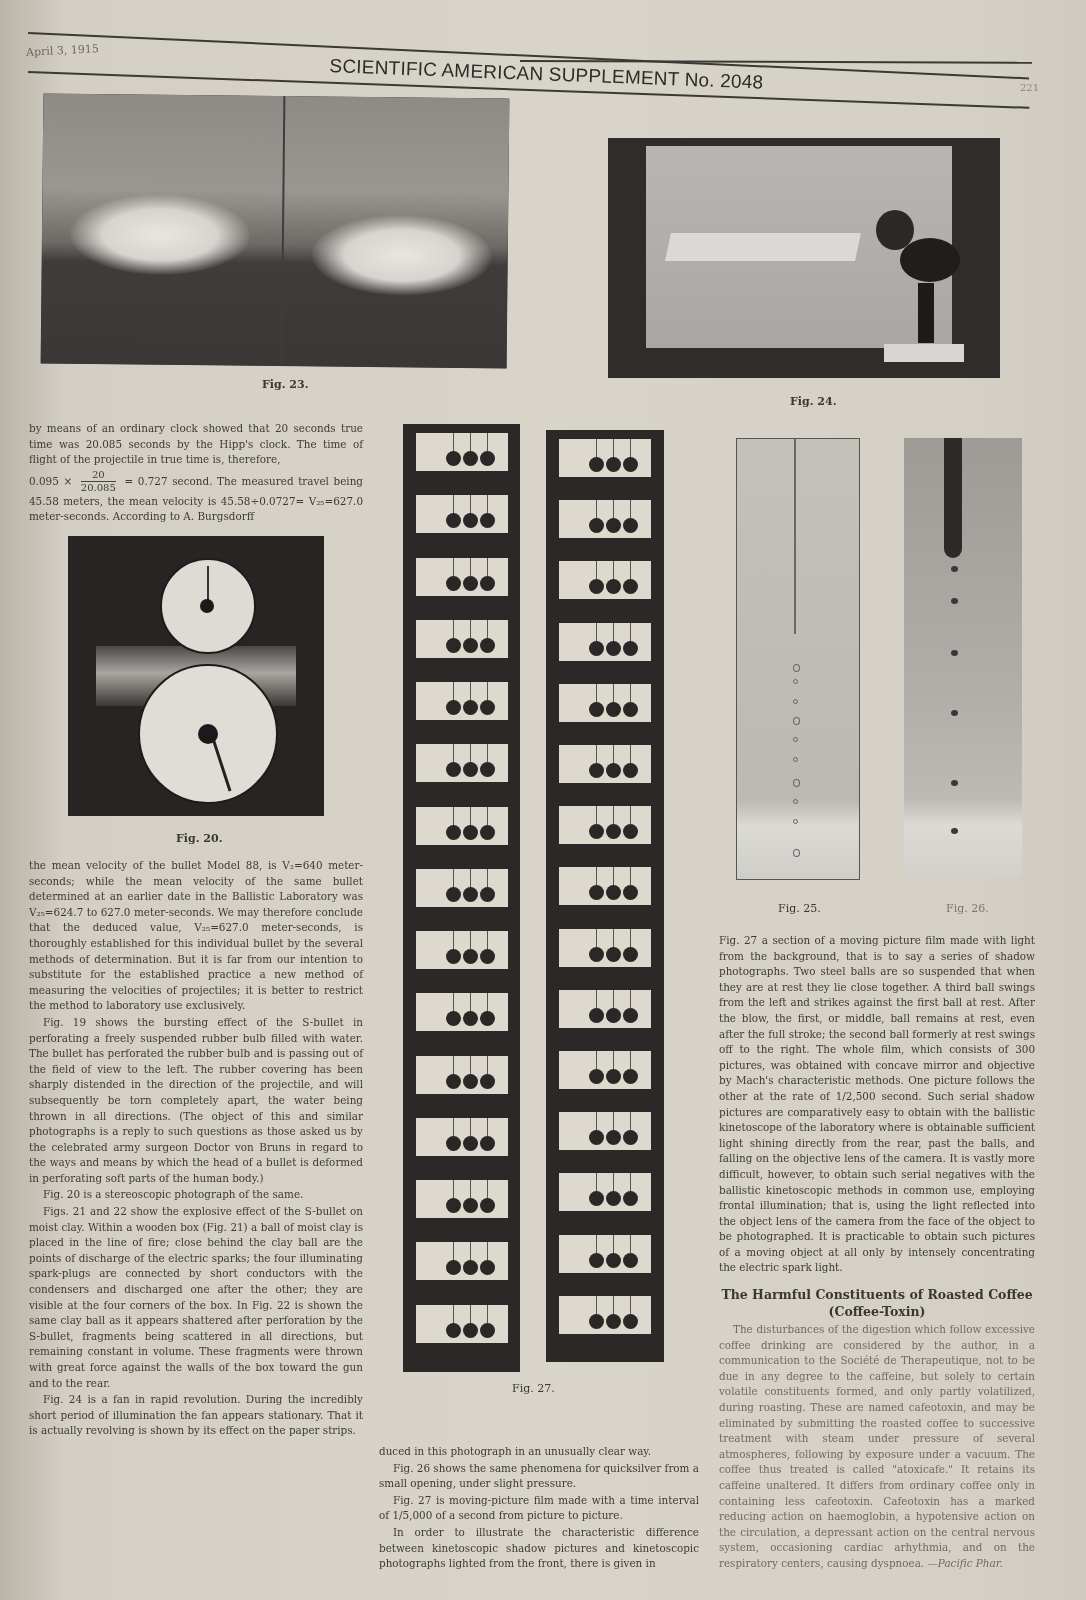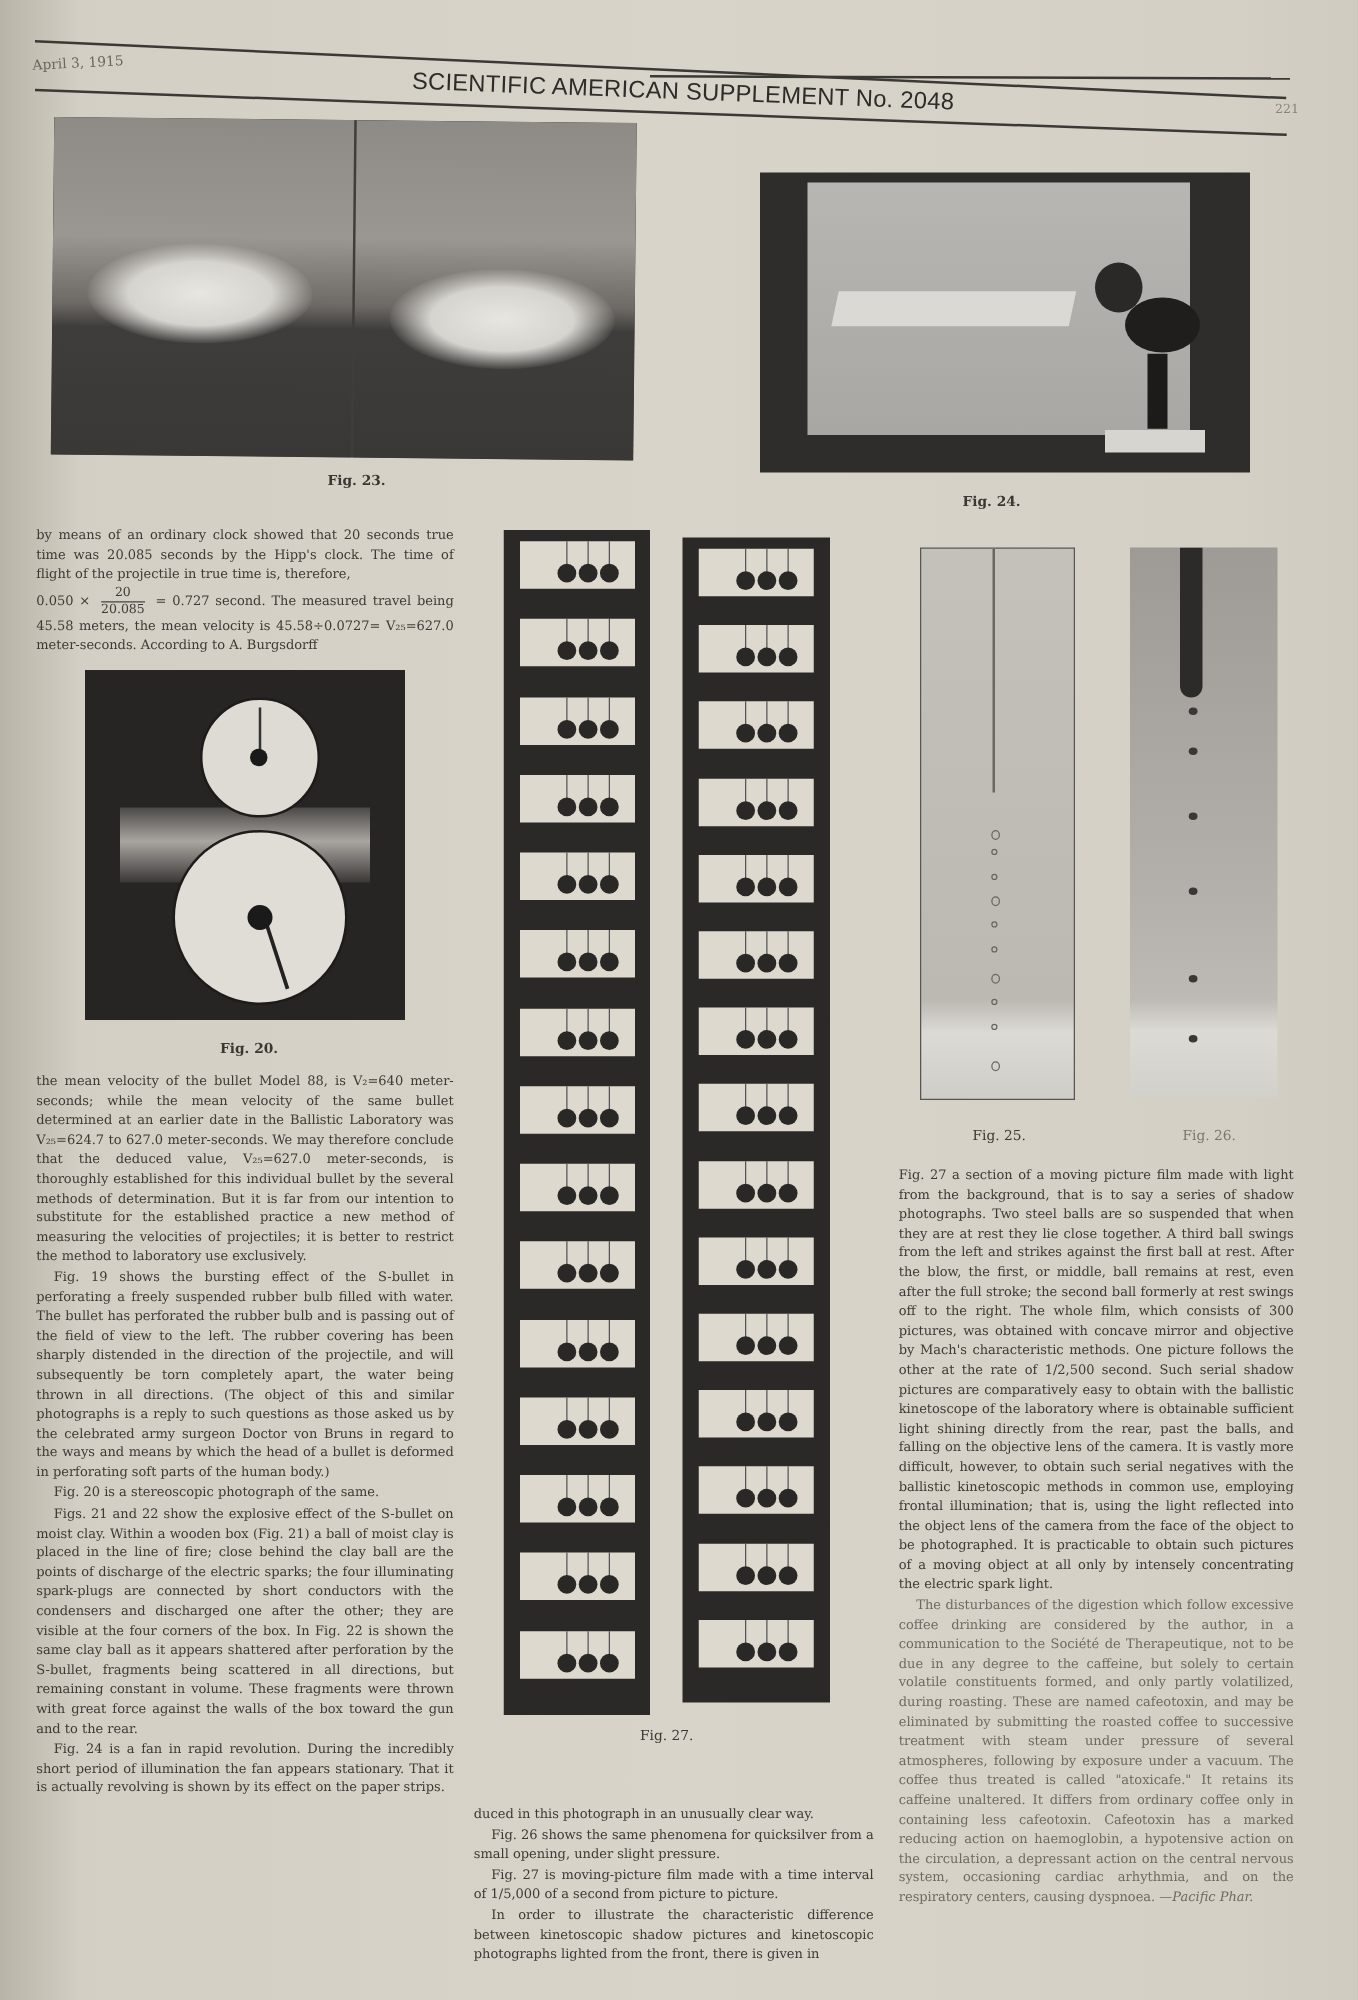--- a/index.html
+++ b/index.html
@@ -49,26 +49,26 @@
   <div class="cap" style="left:262px;top:378px;">Fig. 23.</div>
 
   <div class="fig" style="left:608px;top:138px;width:392px;height:240px;background:#2f2d2b;">
     <div style="position:absolute;left:38px;top:8px;width:306px;height:202px;background:linear-gradient(180deg,#b8b6b2,#a9a7a3);"></div>
     <div style="position:absolute;left:60px;top:95px;width:190px;height:28px;background:#e2e0dc;transform:skewX(-12deg);opacity:.85;"></div>
     <div style="position:absolute;left:292px;top:100px;width:60px;height:44px;border-radius:50%;background:#1f1e1d;"></div>
     <div style="position:absolute;left:268px;top:72px;width:38px;height:40px;border-radius:50%;background:#2a2928;"></div>
     <div style="position:absolute;left:310px;top:145px;width:16px;height:60px;background:#1c1b1a;"></div>
     <div style="position:absolute;left:276px;top:206px;width:80px;height:18px;background:#d7d5d0;"></div>
   </div>
-  <div class="cap" style="left:770px;top:395px;">Fig. 24.</div>
+  <div class="cap" style="left:790px;top:395px;">Fig. 24.</div>
 
   <div class="col" style="left:28px;top:420px;width:336px;">
     <p class="noind"><span>by means of an ordinary clock showed that 20 seconds true time was 20.085 seconds by the Hipp's clock. The time of flight of the projectile in true time is, therefore,</span></p>
     <p class="noind">
-      <span>0.050 ×</span>
+      <span>0.095 ×</span>
       <span class="frac"><span class="num">20</span><span>20.085</span></span>
       <span>= 0.727 second. The measured travel being 45.58 meters, the mean velocity is 45.58÷0.0727= V₂₅=627.0 meter-seconds. According to A. Burgsdorff</span>
     </p>
   </div>
 
   <div class="fig" style="left:68px;top:536px;width:256px;height:280px;background:#262524;">
     <div style="position:absolute;left:28px;top:110px;width:200px;height:60px;background:linear-gradient(180deg,#4b4947,#a9a6a1 45%,#3a3836);"></div>
     <div style="position:absolute;left:92px;top:22px;width:92px;height:92px;border-radius:50%;background:#dedbd5;border:2px solid #1d1c1b;">
       <div style="position:absolute;left:45px;top:6px;width:2px;height:40px;background:#333;"></div>
       <div style="position:absolute;left:38px;top:39px;width:14px;height:14px;border-radius:50%;background:#1a1a1a;"></div>
@@ -366,16 +366,17 @@
         <div style="position: absolute; left: 47px; top: 212px; width: 7px; height: 6px; border-radius: 50%; background: rgb(58, 56, 54);"></div>
         <div style="position: absolute; left: 47px; top: 272px; width: 7px; height: 6px; border-radius: 50%; background: rgb(58, 56, 54);"></div>
         <div style="position: absolute; left: 47px; top: 342px; width: 7px; height: 6px; border-radius: 50%; background: rgb(58, 56, 54);"></div>
         <div style="position: absolute; left: 47px; top: 390px; width: 7px; height: 6px; border-radius: 50%; background: rgb(58, 56, 54);"></div>
       </div>
   </div>
   <div class="cap" style="left:946px;top:902px;font-weight:normal;color:#7a766f;">Fig. 26.</div>
 
   <div class="col" style="left:718px;top:932px;width:318px;">
     <p class="noind">Fig. 27 a section of a moving picture film made with light from the background, that is to say a series of shadow photographs. Two steel balls are so suspended that when they are at rest they lie close together. A third ball swings from the left and strikes against the first ball at rest. After the blow, the first, or middle, ball remains at rest, even after the full stroke; the second ball formerly at rest swings off to the right. The whole film, which consists of 300 pictures, was obtained with concave mirror and objective by Mach's characteristic methods. One picture follows the other at the rate of 1/2,500 second. Such serial shadow pictures are comparatively easy to obtain with the ballistic kinetoscope of the laboratory where is obtainable sufficient light shining directly from the rear, past the balls, and falling on the objective lens of the camera. It is vastly more difficult, however, to obtain such serial negatives with the ballistic kinetoscopic methods in common use, employing frontal illumination; that is, using the light reflected into the object lens of the camera from the face of the object to be photographed. It is practicable to obtain such pictures of a moving object at all only by intensely concentrating the electric spark light.</p>
+    <h3><span>The Harmful Constituents of Roasted Coffee</span><br><span>(Coffee-Toxin)</span></h3>
     <p class="faded"><span>The disturbances of the digestion which follow excessive coffee drinking are considered by the author, in a communication to the Société de Therapeutique, not to be due in any degree to the caffeine, but solely to certain volatile constituents formed, and only partly volatilized, during roasting. These are named cafeotoxin, and may be eliminated by submitting the roasted coffee to successive treatment with steam under pressure of several atmospheres, following by exposure under a vacuum. The coffee thus treated is called "atoxicafe." It retains its caffeine unaltered. It differs from ordinary coffee only in containing less cafeotoxin. Cafeotoxin has a marked reducing action on haemoglobin, a hypotensive action on the circulation, a depressant action on the central nervous system, occasioning cardiac arhythmia, and on the respiratory centers, causing dyspnoea.</span> <i>—Pacific Phar.</i></p>
   </div>
 
 </div>
 
 </body></html>

